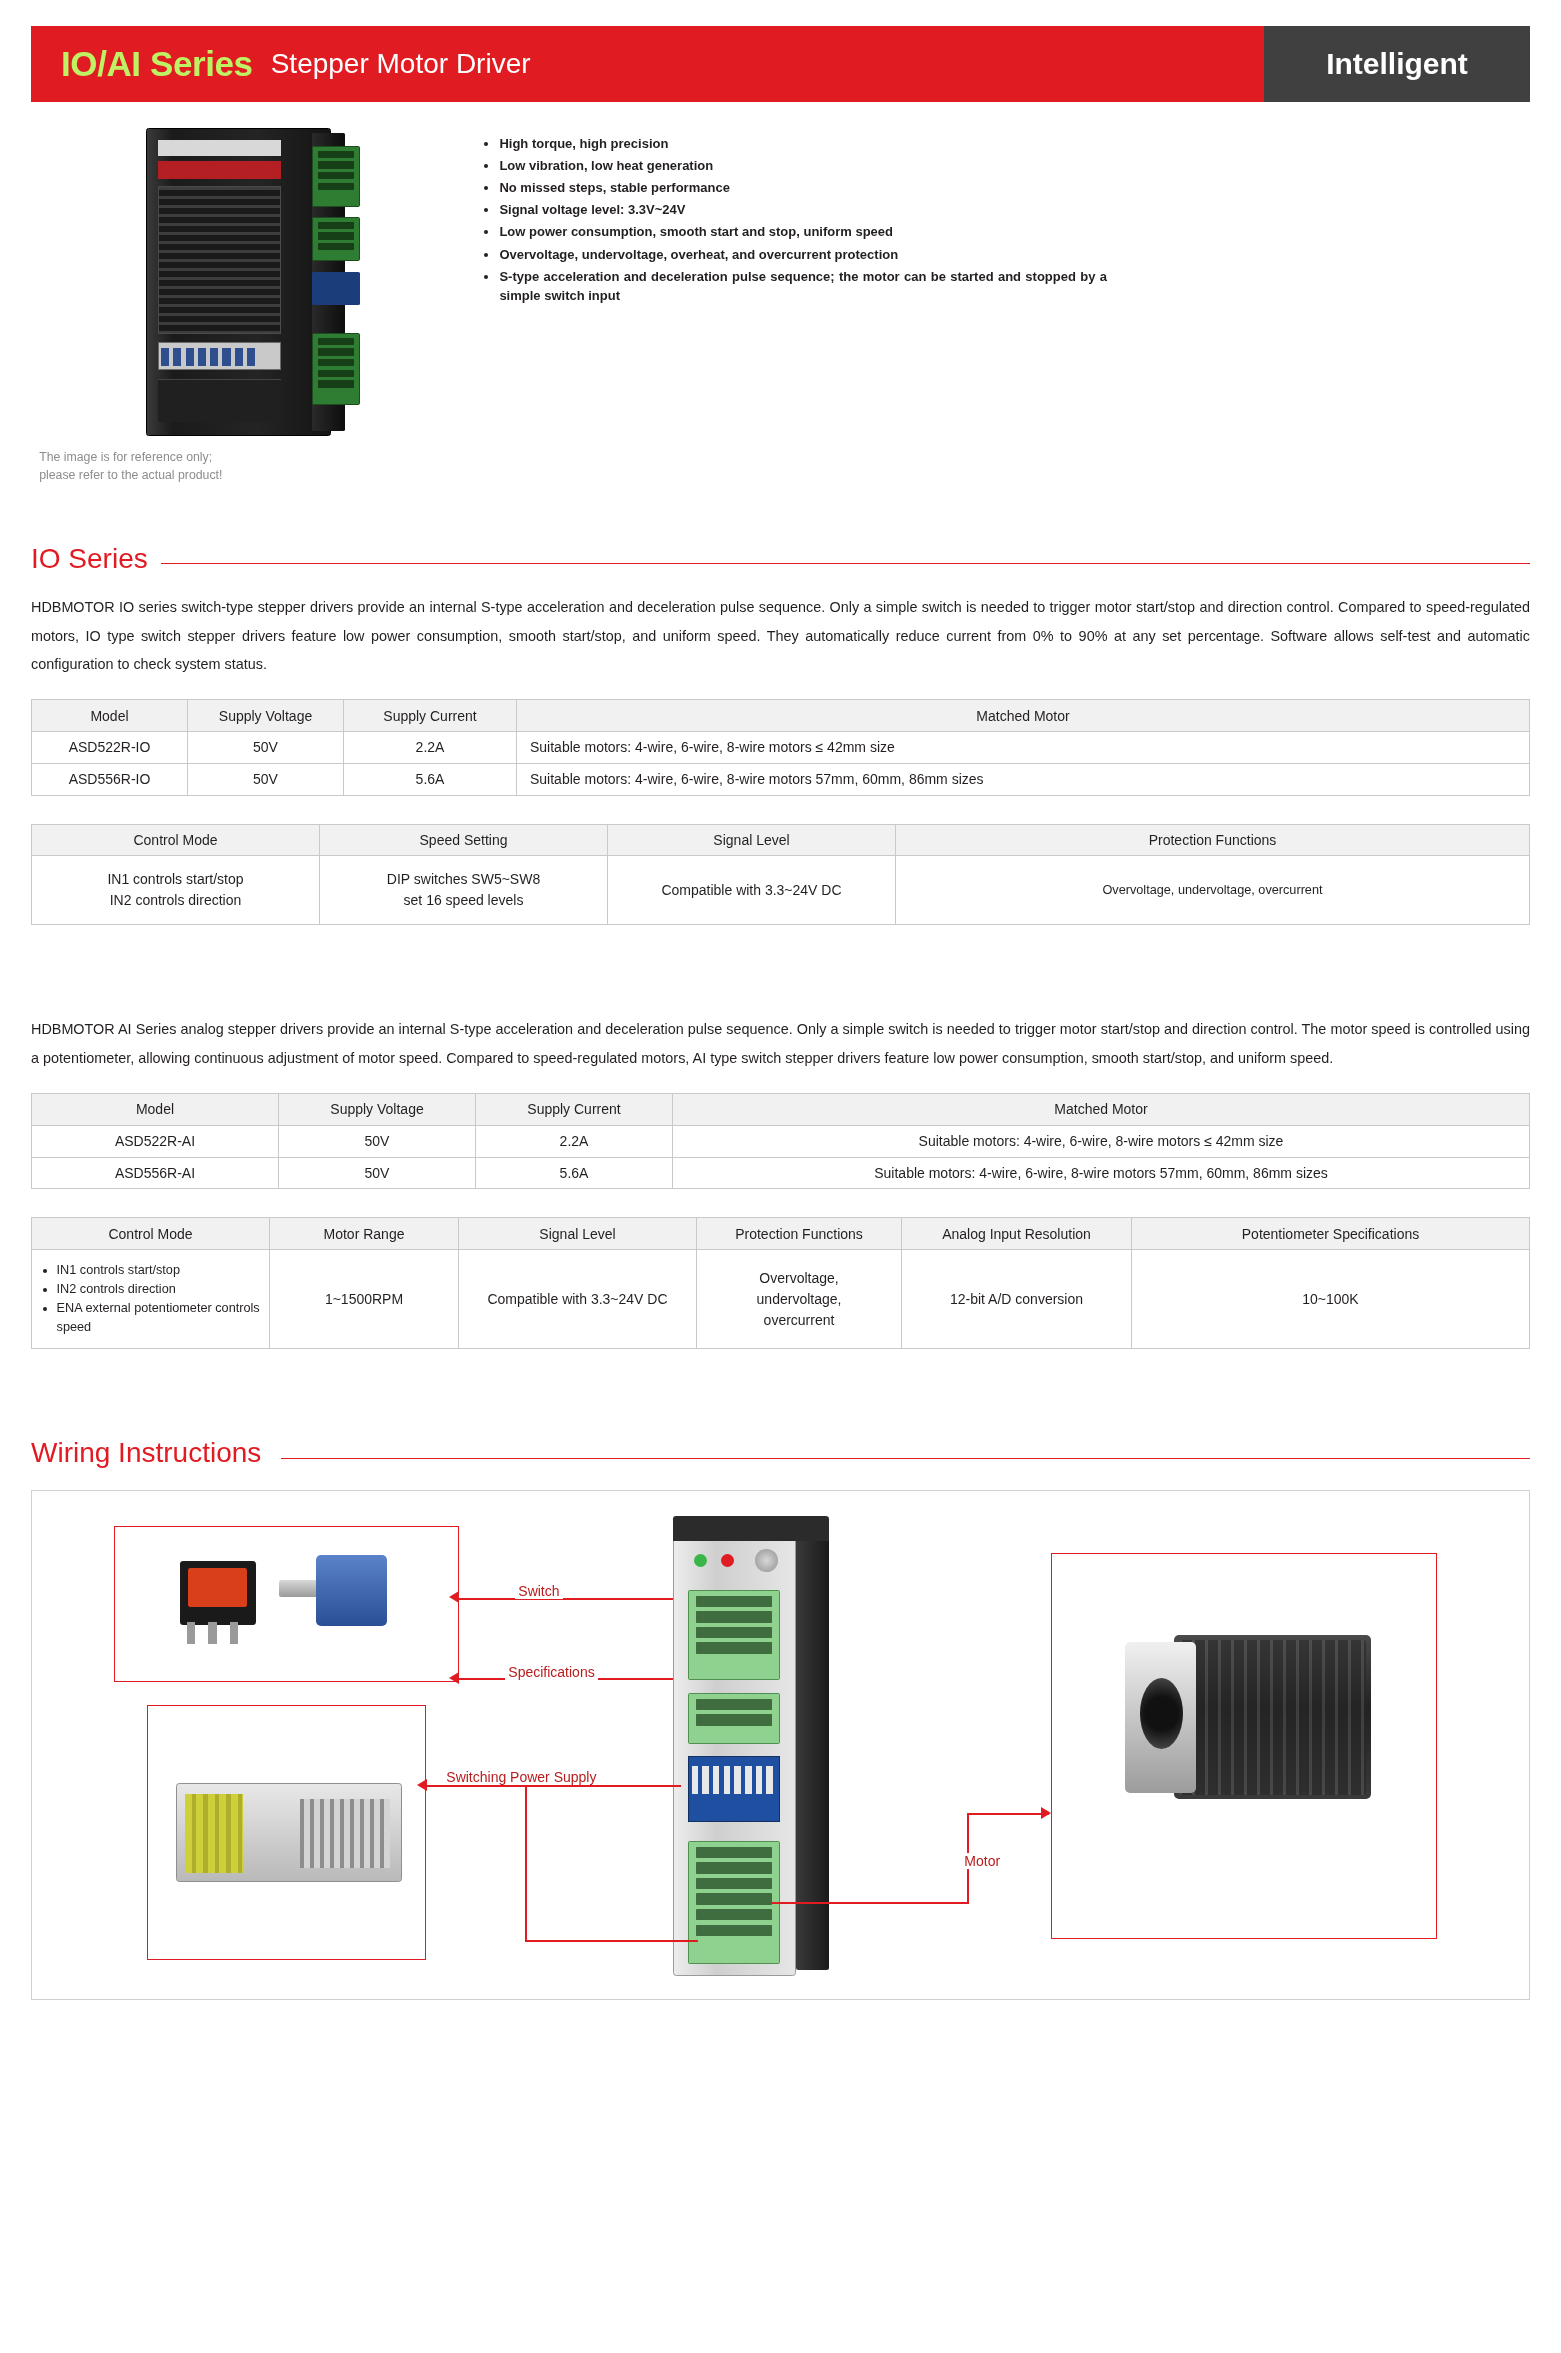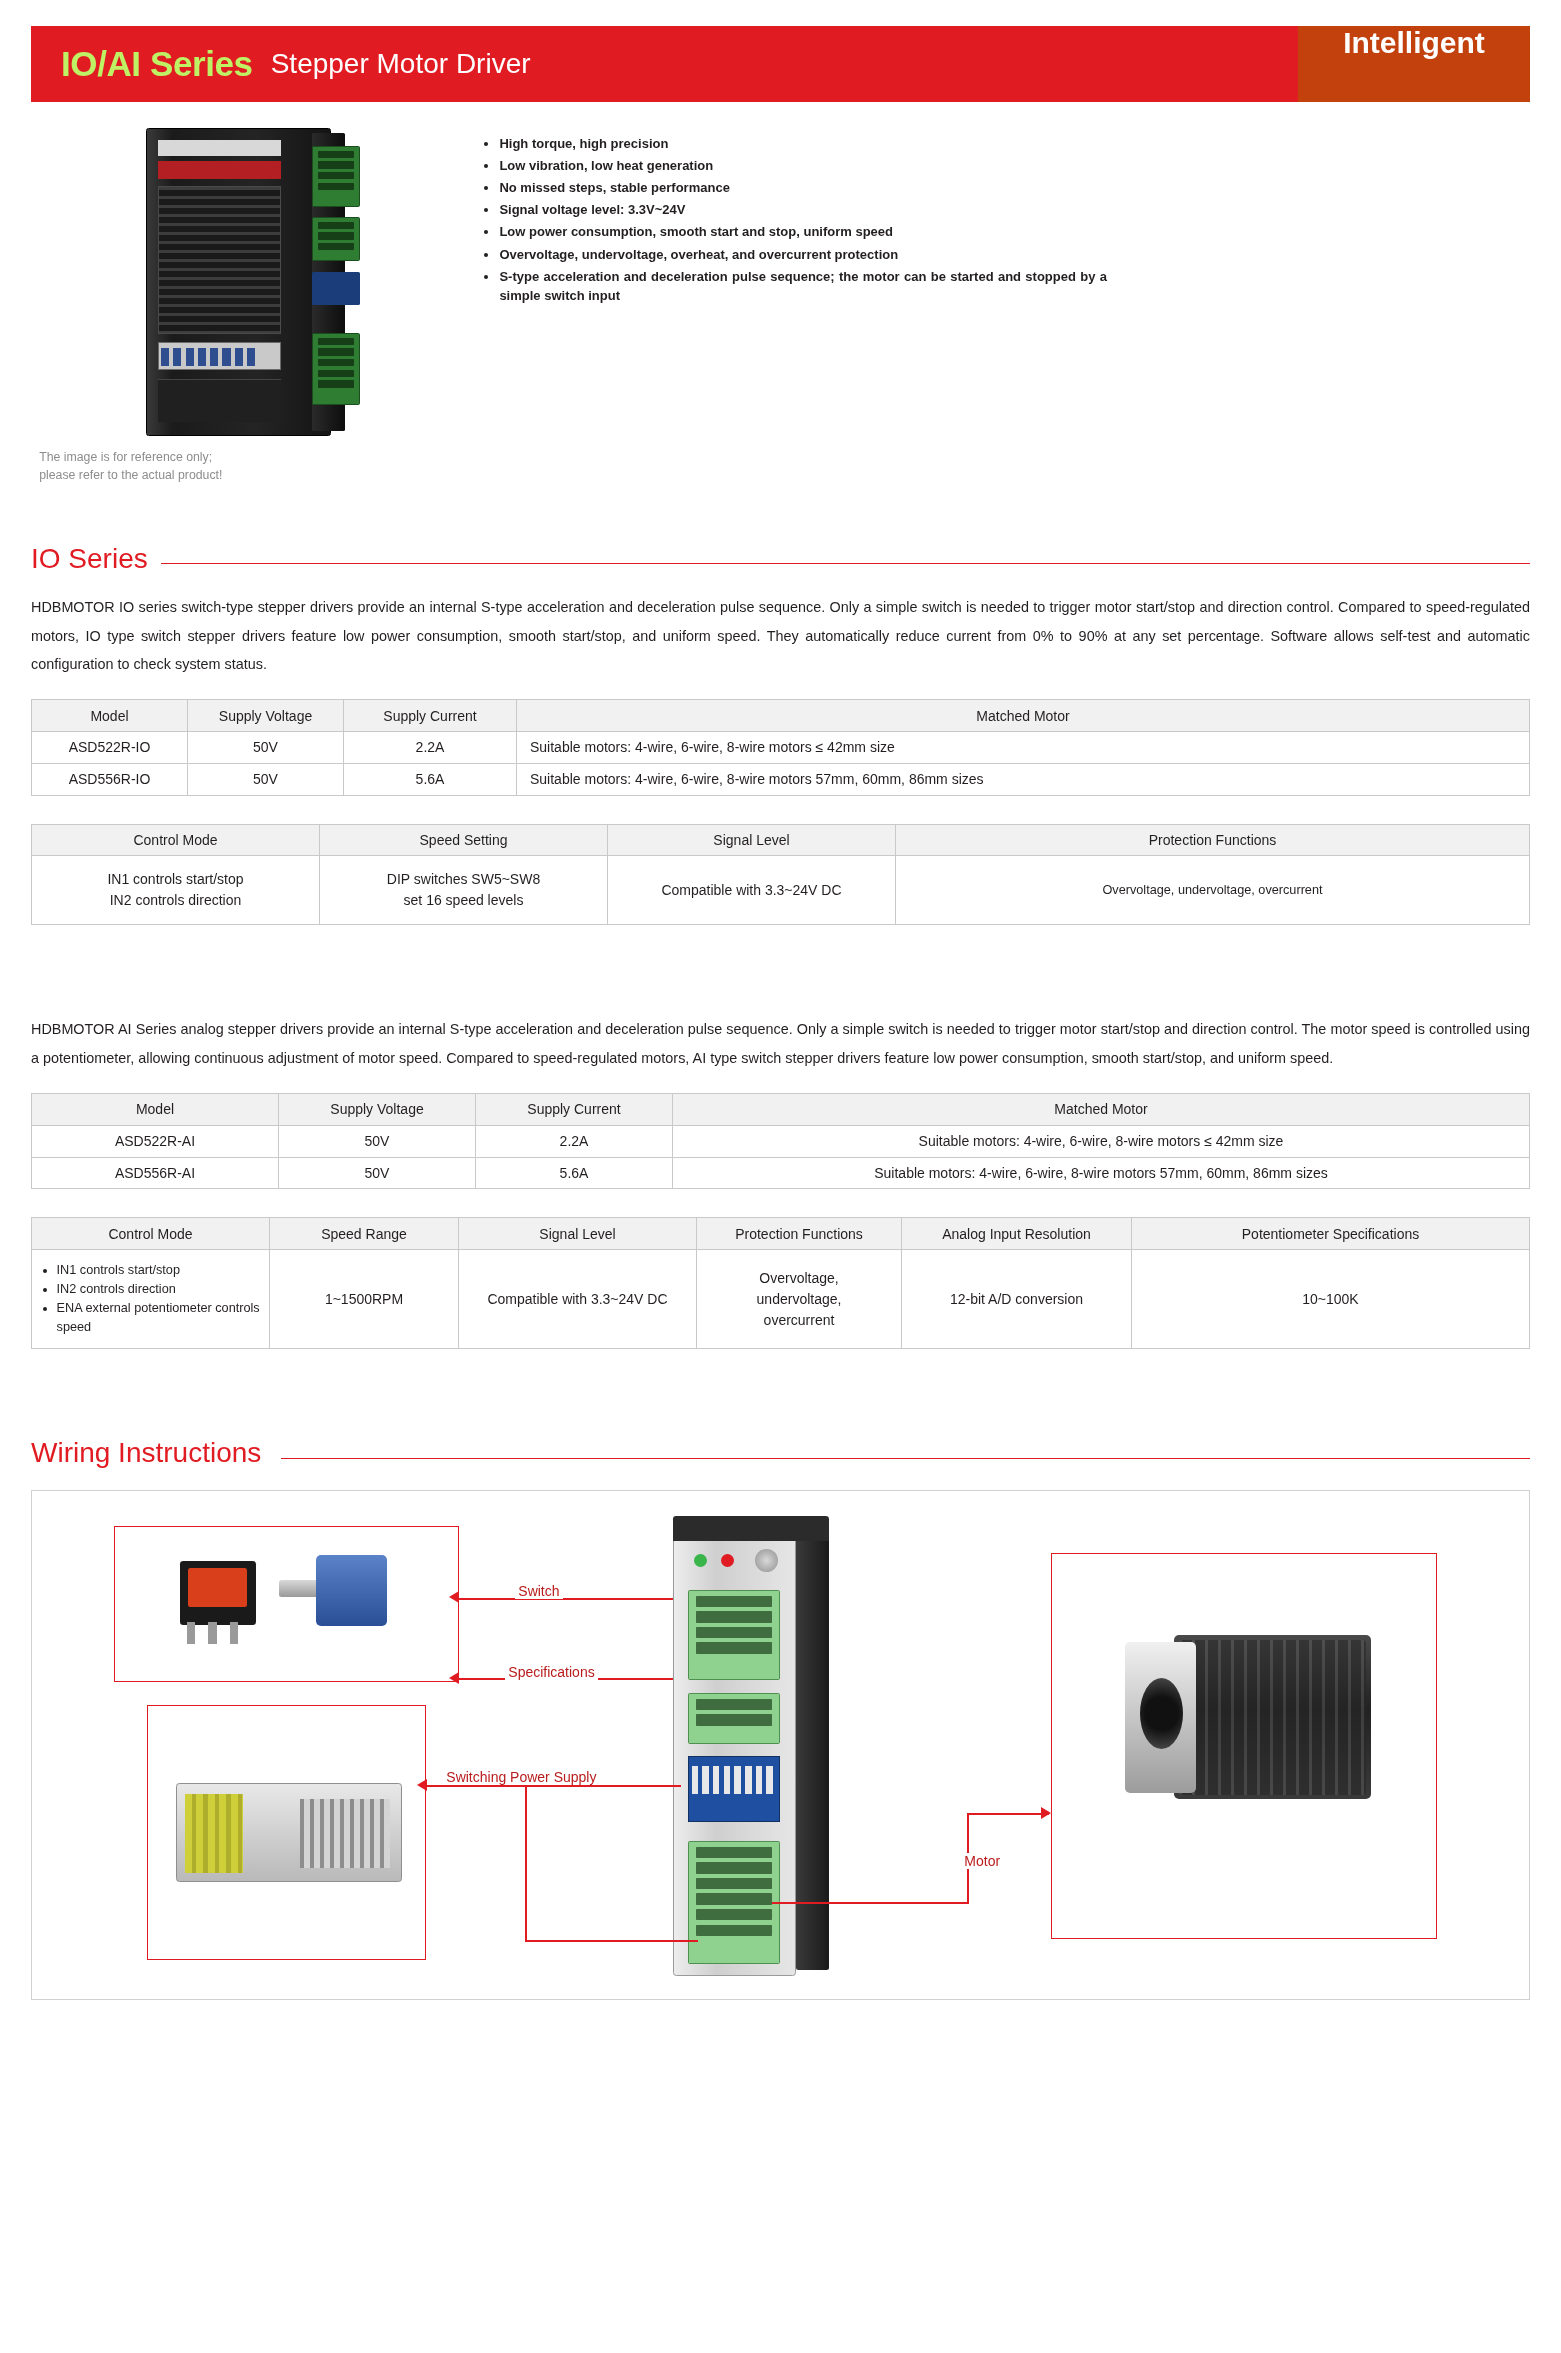--- a/index.html
+++ b/index.html
@@ -45,24 +45,24 @@
     letter-spacing: -0.4px;
     white-space: nowrap;
   }
   .banner-sub {
     font-size: 28px;
     color: #ffffff;
     margin-left: 18px;
     white-space: nowrap;
   }
   .banner-right {
-    background: #c2410c;
-    width: 232px;
+    background: #404040;
+    width: 266px;
     display: flex;
-    align-items: flex-start;
+    align-items: center;
     justify-content: center;
     position: relative;
     z-index: 2;
   }
   .banner-right span {
     font-size: 30px;
     font-weight: bold;
     color: #ffffff;
   }
 
@@ -546,21 +546,21 @@
       <td>5.6A</td>
       <td>Suitable motors: 4-wire, 6-wire, 8-wire motors 57mm, 60mm, 86mm sizes</td>
     </tr>
   </tbody>
     </table>
 
   <table class="spec" style="margin-top:28px">
     <tbody>
         <tr>
       <th style="width:238px">Control Mode</th>
-      <th style="width:189px">Speed Range</th>
+      <th style="width:189px">Motor Range</th>
       <th style="width:238px">Signal Level</th>
       <th style="width:205px">Protection Functions</th>
       <th style="width:230px">Analog Input Resolution</th>
       <th>Potentiometer Specifications</th>
     </tr>
     <tr style="height:99px">
       <td>
         <ul class="cellbullets">
           <li>IN1 controls start/stop</li>
           <li>IN2 controls direction</li>

